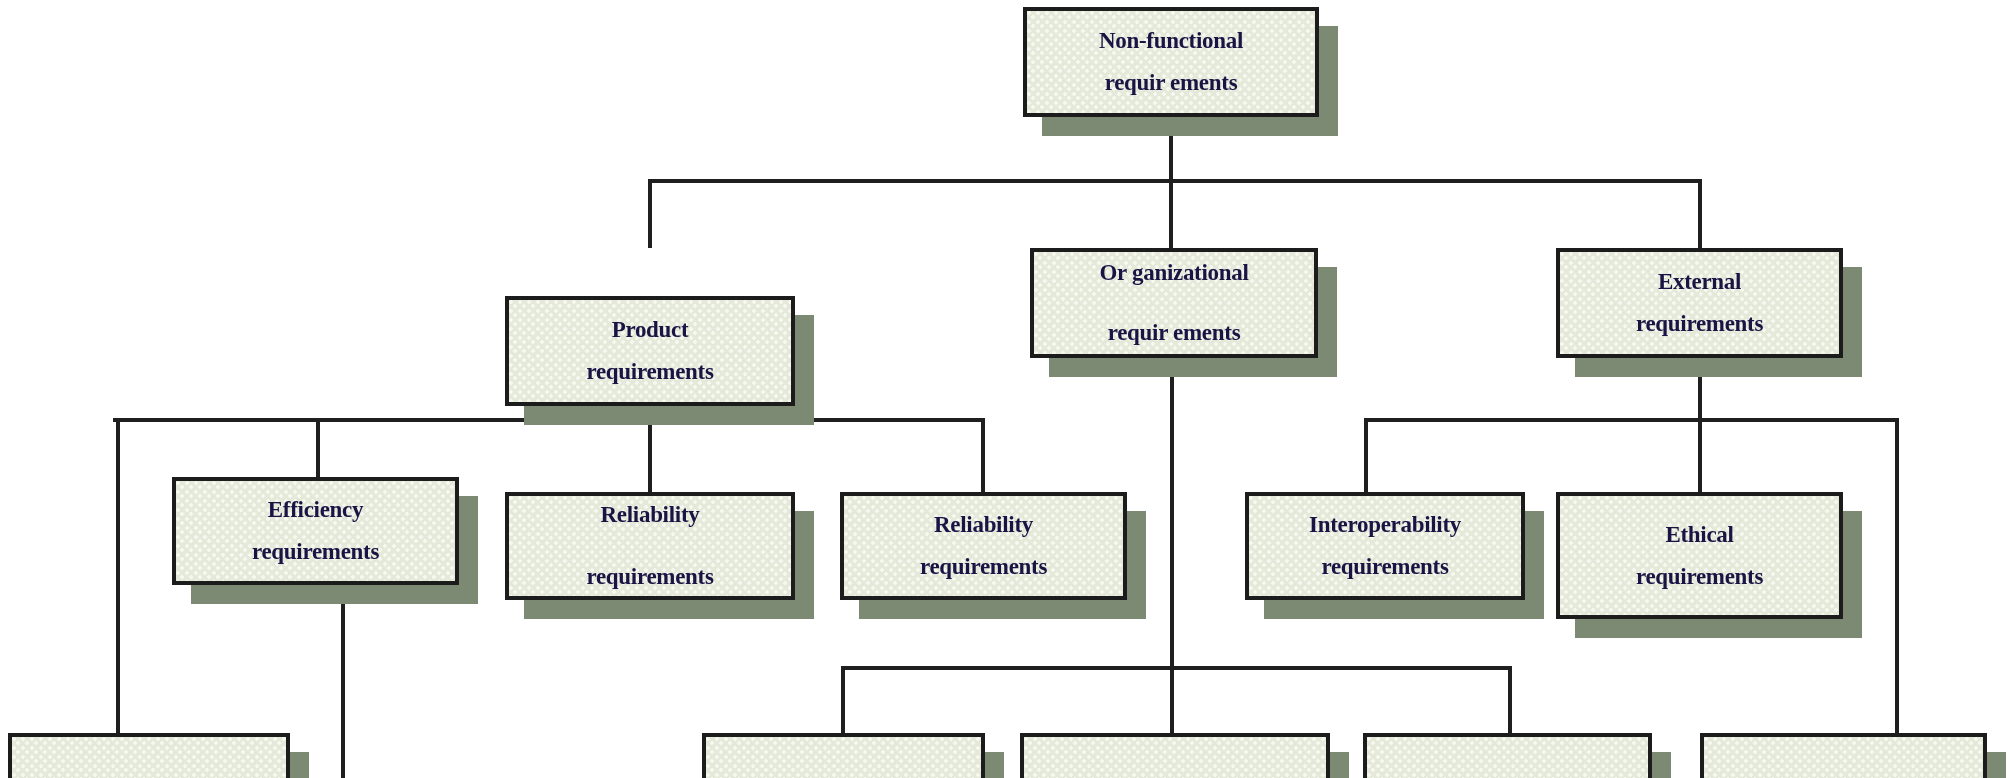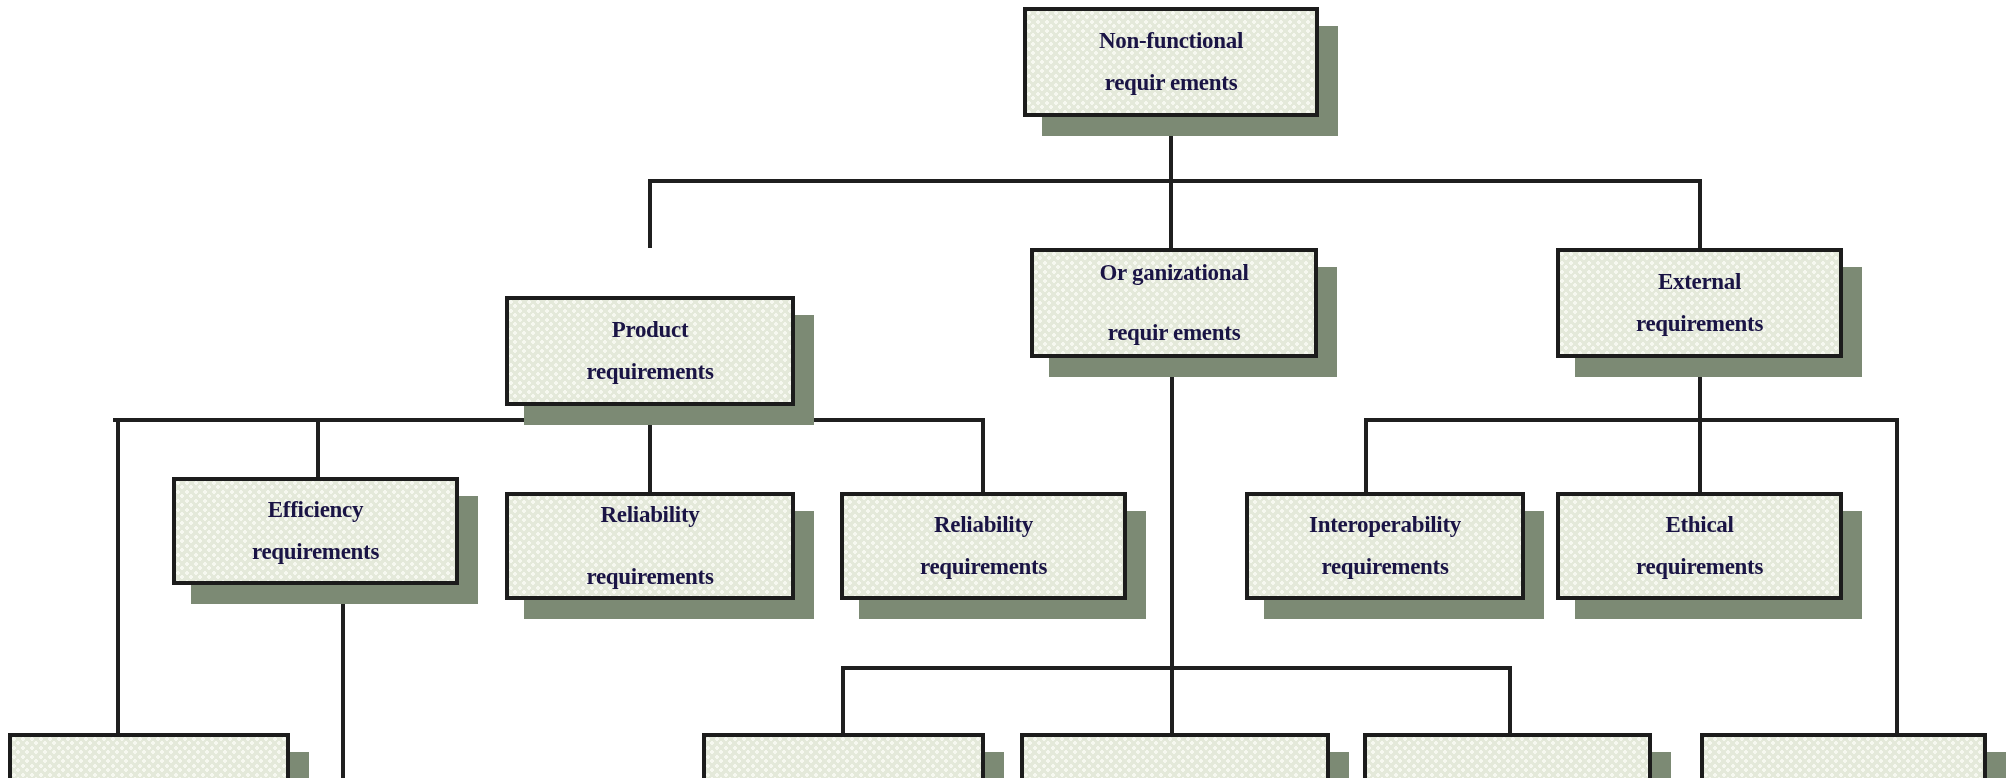--- a/index.html
+++ b/index.html
@@ -102,21 +102,21 @@
     <span>requirements</span>
   </div>
   <div class="node" style="left:840px; top:492px; width:287px; height:108px;">
     <span>Reliability</span>
     <span>requirements</span>
   </div>
   <div class="node" style="left:1212px; top:492px; width:280px; height:108px;margin-left:33px;">
     <span>Interoperability</span>
     <span>requirements</span>
   </div>
-  <div class="node" style="left:1556px; top:492px; width:287px; height:108px;">
+  <div class="node" style="left:1556px; top:492px; width:287px; height:127px;">
     <span>Ethical</span>
     <span>requirements</span>
   </div>
 
   <div class="node" style="left:8px; top:733px; width:282px; height:108px;">
     <span>Usability</span>
     <span></span>
   </div>
   <div class="node" style="left:702px; top:733px; width:283px; height:108px;">
     <span>Delivery</span>

